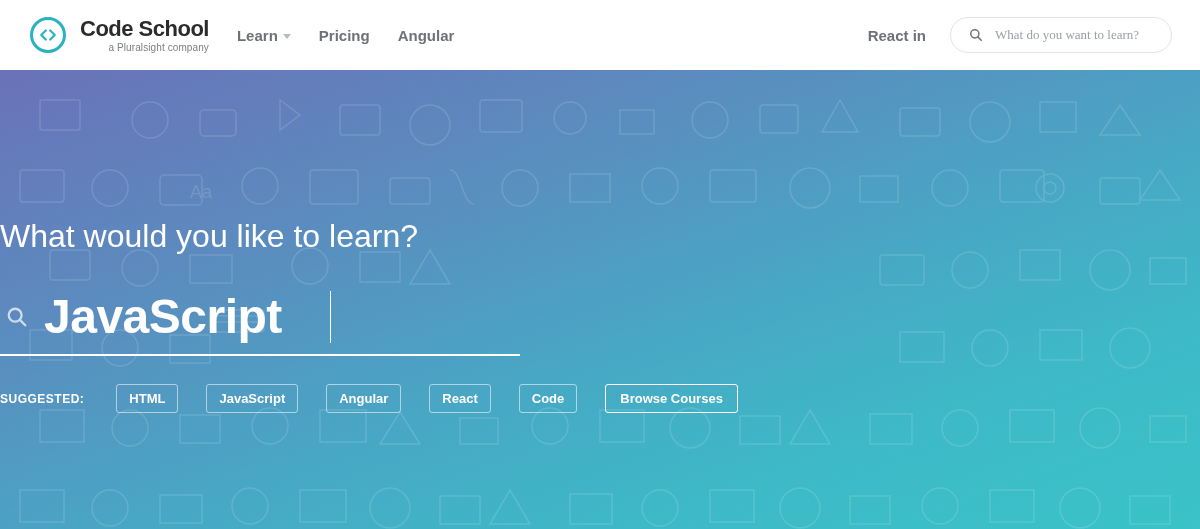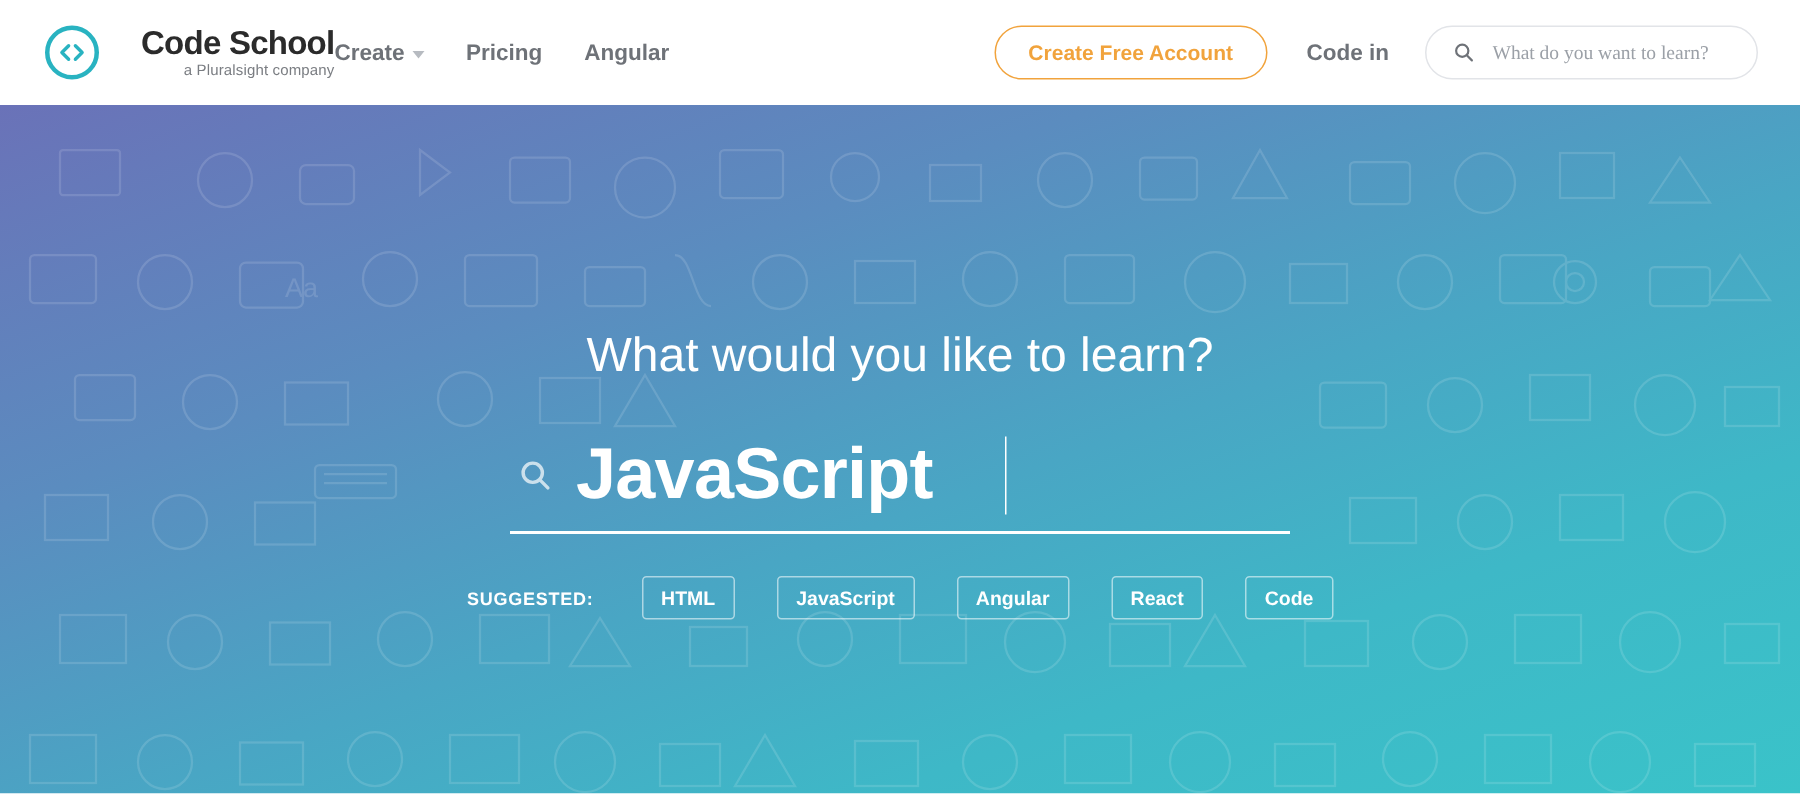--- a/index.html
+++ b/index.html
@@ -12,21 +12,22 @@
     .header {
       height: 70px;
       background: #fff;
       display: flex;
       align-items: center;
       padding: 0 28px 0 30px;
     }
     .logo {
       display: flex;
       align-items: flex-end;
-      gap: 28px;
+      gap: 14px;
+      margin-right: 28px;
     }
     .logo-icon {
       width: 36px;
       height: 36px;
       border: 3px solid #29b3c1;
       border-radius: 50%;
       display: flex;
       align-items: center;
       justify-content: center;
       position: relative;
@@ -77,21 +78,20 @@
       width: 100%;
       font-family: Liberation Serif, serif;
     }
     .search-header input::placeholder { color: #9ba0a7; }
     .hero {
       height: 459px;
       background: linear-gradient(160deg, #6a72b8 0%, #5b8cbf 30%, #49a6c4 55%, #3eb8c7 75%, #3ac3c9 100%);
       position: relative;
       display: flex;
       flex-direction: column;
-      align-items: center;
       overflow: hidden;
     }
     .hero-pattern {
       position: absolute;
       inset: 0;
       opacity: 0.13;
       pointer-events: none;
     }
     .hero-title {
       color: #fff;
@@ -164,33 +164,32 @@
           <polyline points="15 6 21 12 15 18"></polyline>
       </svg>
     </div>
     <div class="logo-text">
       <span class="logo-text-main">Code School</span>
       <span class="logo-text-sub">a Pluralsight company</span>
     </div>
   </div>
   <div class="nav">
     <div class="nav-item">
-      <span>Create</span>
+      <span>Learn</span>
       <span class="chevron"></span>
     </div>
     <div class="nav-item">
       <span>Pricing</span>
     </div>
     <div class="nav-item">
       <span>Angular</span>
     </div>
   </div>
   <div class="spacer"></div>
-  <button class="btn-create">Create Free Account</button>
-  <div class="signin">Code in</div>
+  <div class="signin">React in</div>
   <div class="search-header">
     <svg viewBox="0 0 24 24" fill="none" stroke-width="2.5" stroke-linecap="round">
       <circle cx="10" cy="10" r="7"></circle>
         <line x1="21" y1="21" x2="15.2" y2="15.2"></line>
     </svg>
     <input type="text" placeholder="What do you want to learn?" style="">
   </div>
 </div>
 
 <div class="hero">
@@ -302,14 +301,15 @@
     <div style="flex:1"></div>
   </div>
 
   <div class="suggested">
     <span class="suggested-label">SUGGESTED:</span>
     <span class="tag">HTML</span>
     <span class="tag">JavaScript</span>
     <span class="tag">Angular</span>
     <span class="tag">React</span>
     <span class="tag">Code</span>
+    <span class="tag browse">Browse Courses</span>
   </div>
 </div>
 
 </body></html>

